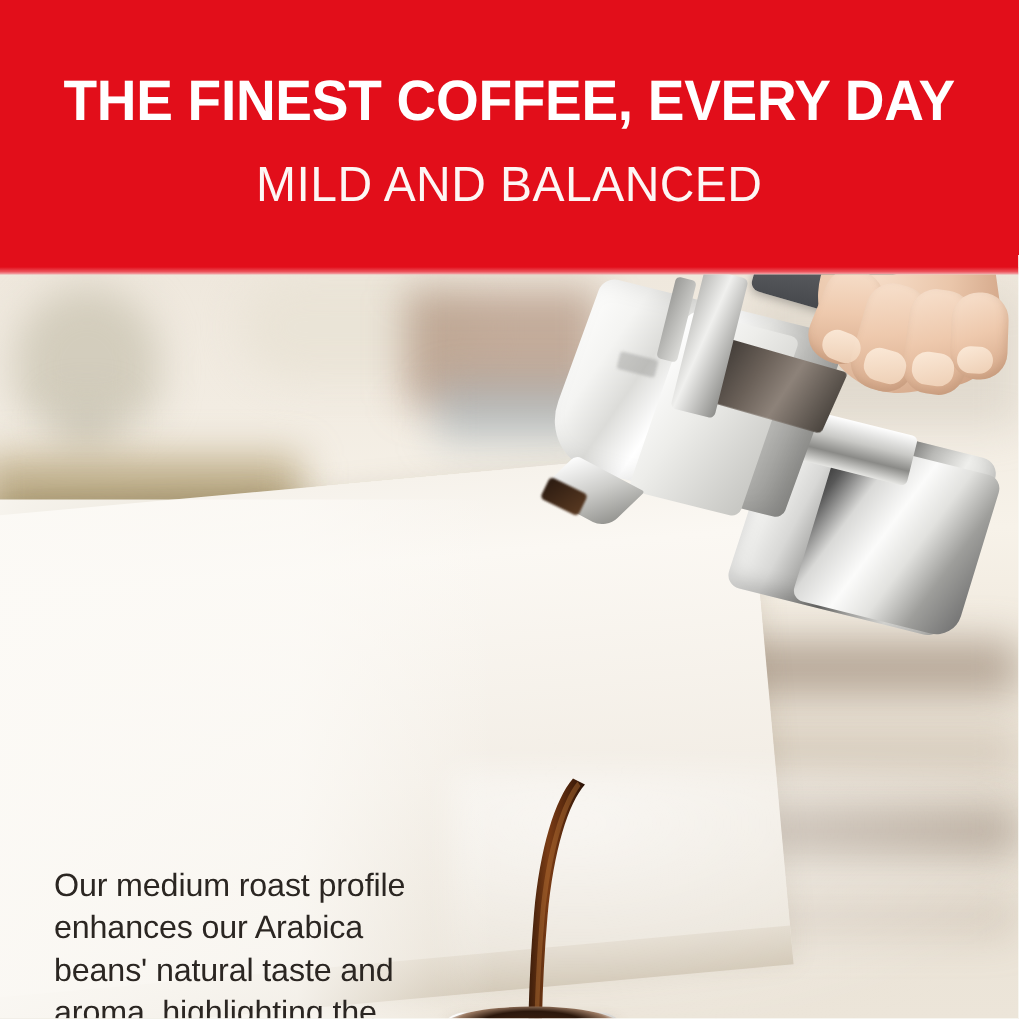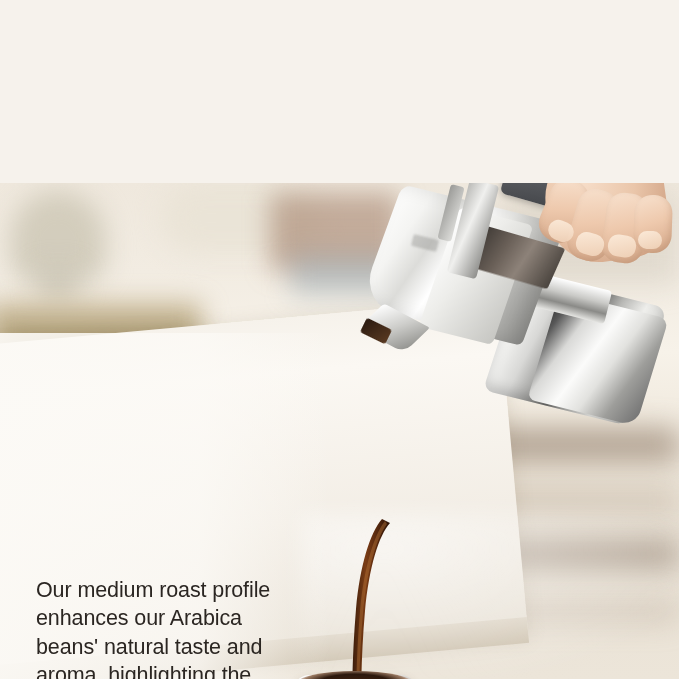--- a/index.html
+++ b/index.html
@@ -398,20 +398,25 @@
     height: 16px;
     background: radial-gradient(ellipse at 50% 45%, #4a2a16 0%, #311a0c 60%, #24120a 100%);
     border-radius: 50%;
   }
 </style>
 </head>
 <body>
 
 <div class="stage">
 
+  <div class="banner">
+    <div class="headline">THE FINEST COFFEE, EVERY DAY</div>
+    <div class="subhead">MILD AND BALANCED</div>
+    <div class="banner-fade"></div>
+  </div>
 
   <div class="photo">
 
     <div class="bg-wall"></div>
     <div class="blurobj warm-blob"></div>
     <div class="shelf shelf-e"></div>
     <div class="shelf shelf-a"></div>
     <div class="shelf shelf-b"></div>
     <div class="shelf shelf-c"></div>
     <div class="shelf shelf-d"></div>

